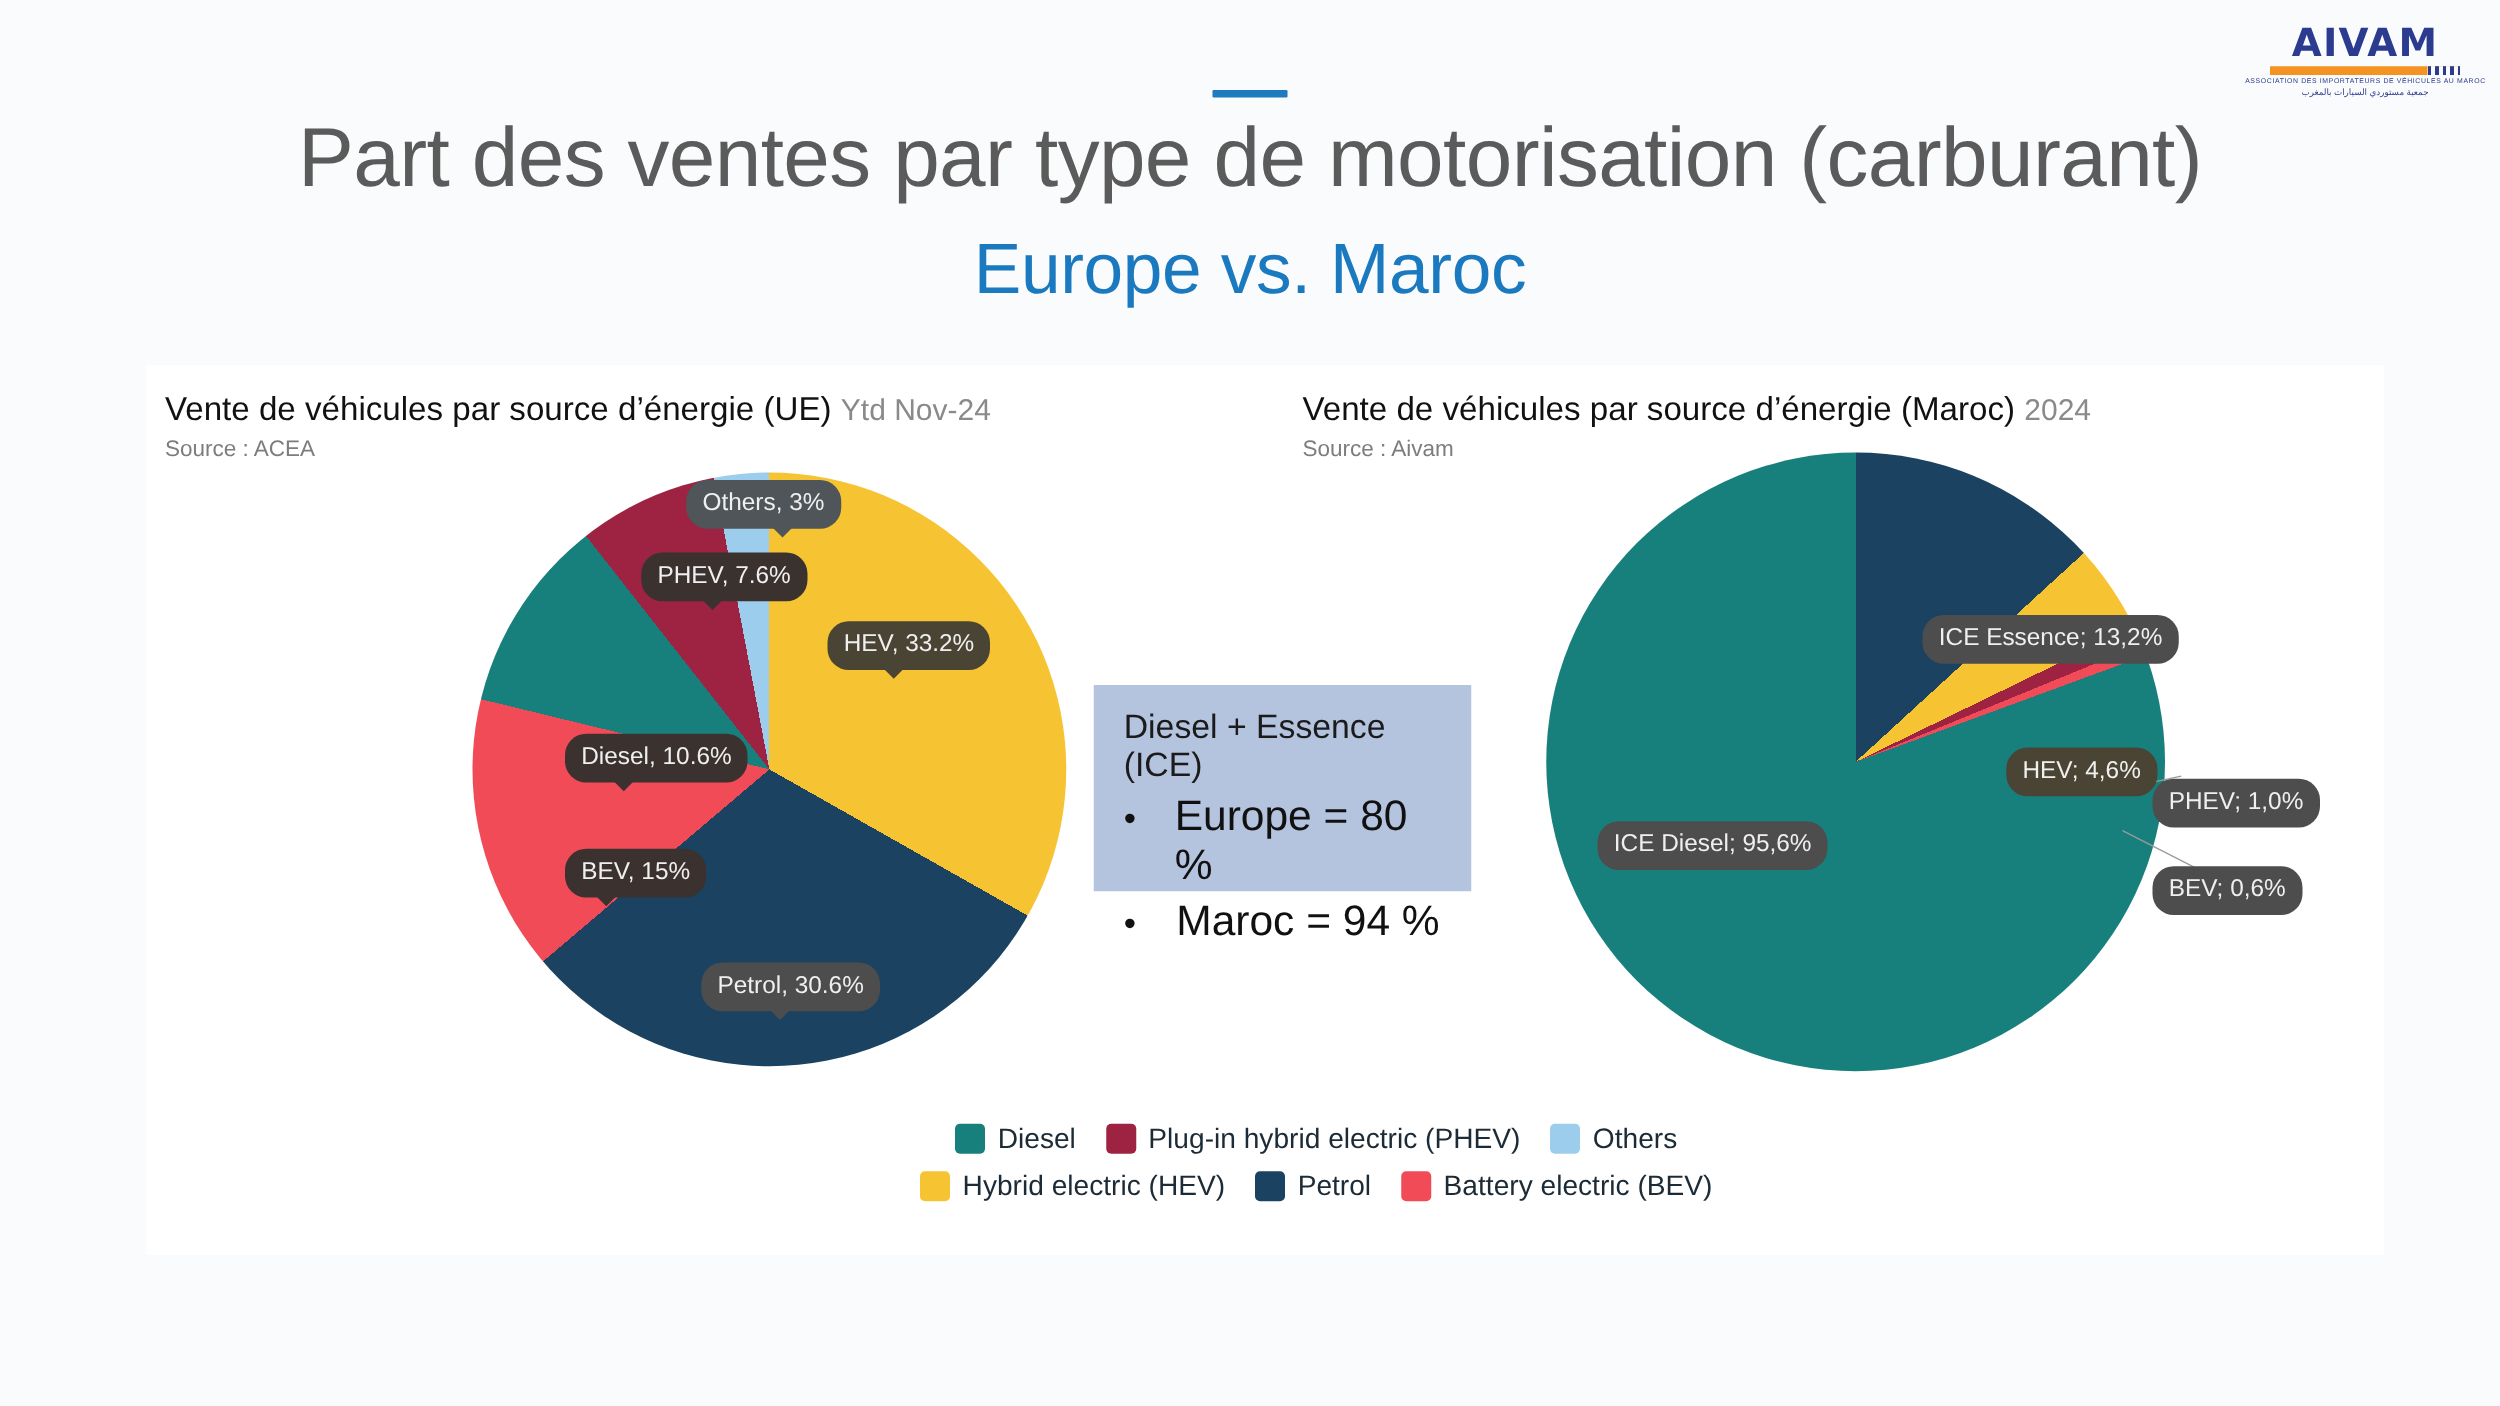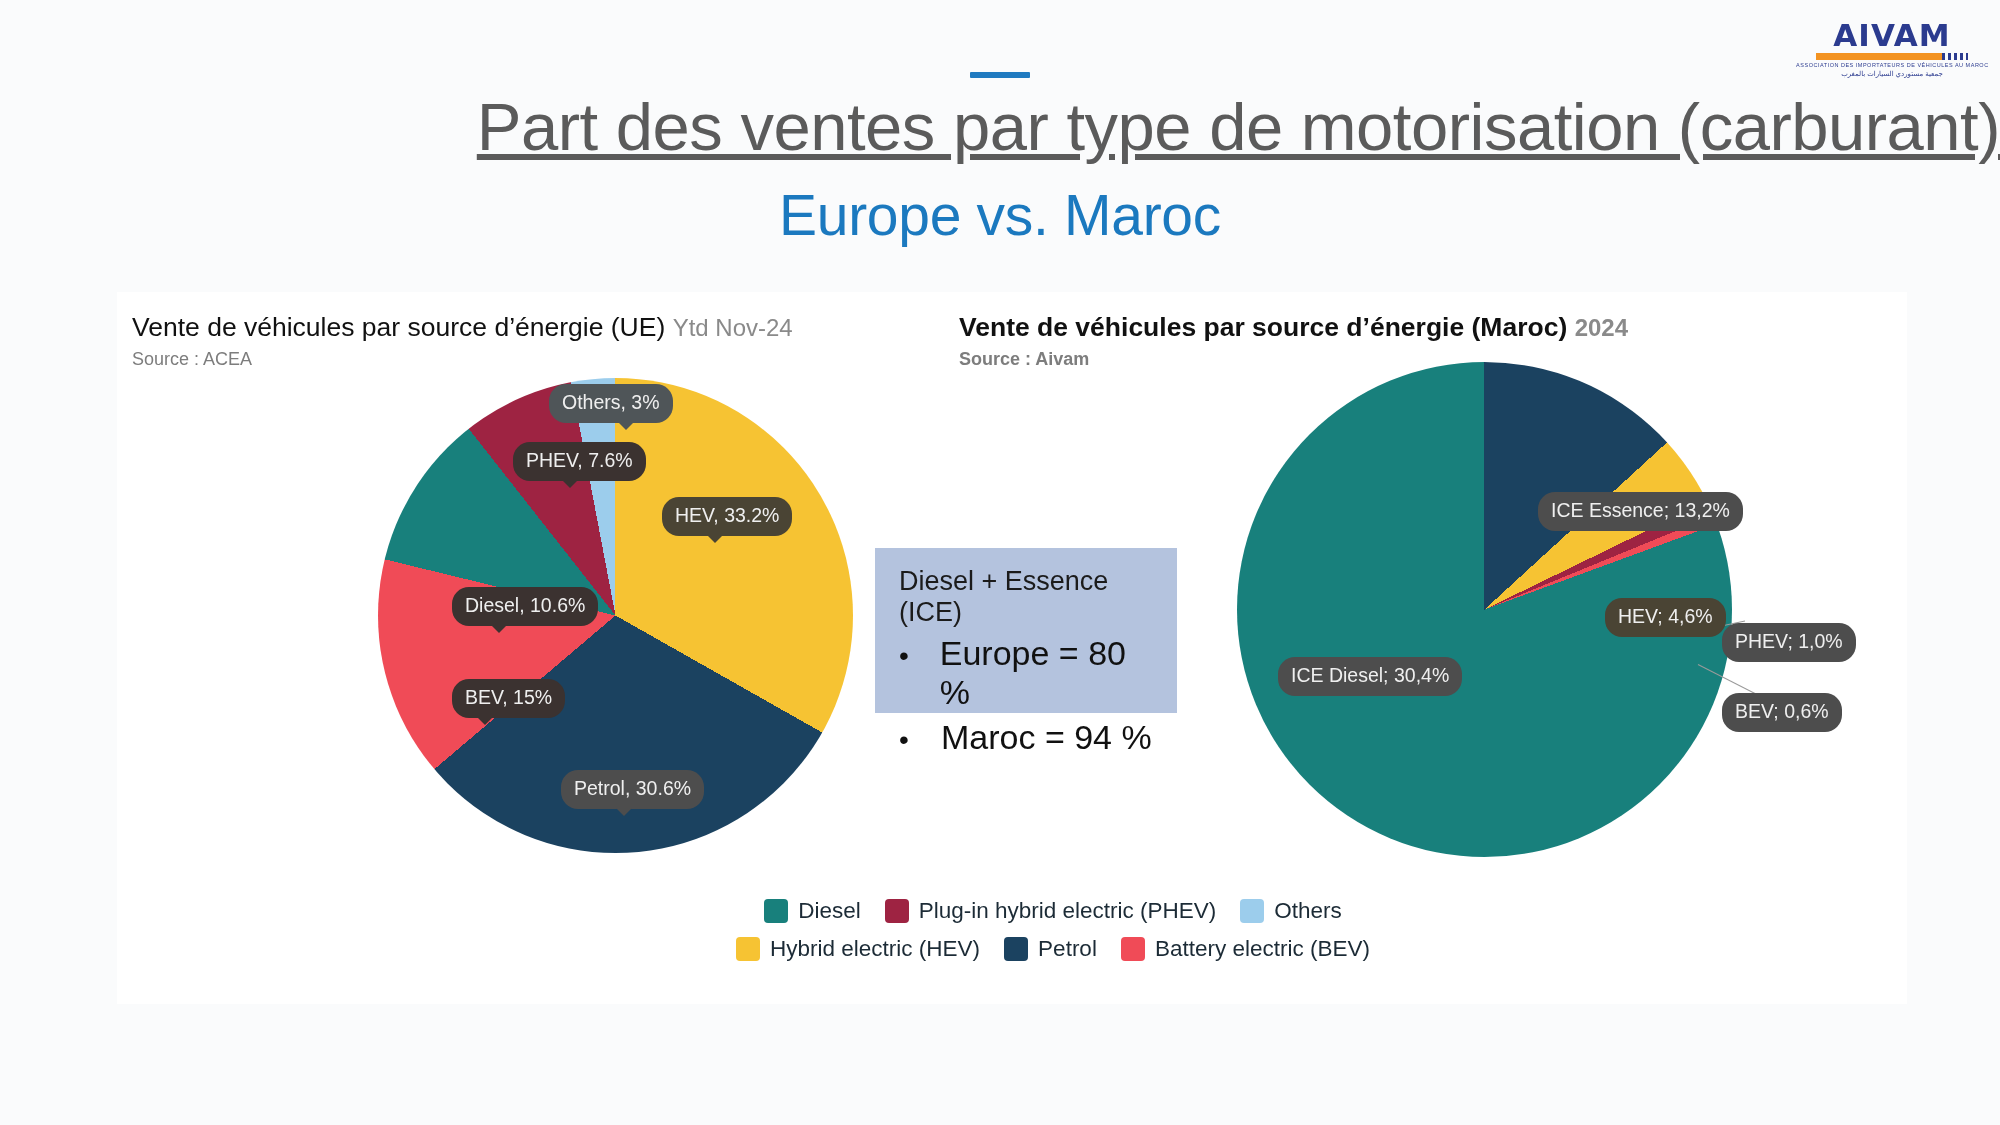--- a/index.html
+++ b/index.html
@@ -21,36 +21,36 @@
             position:relative;}
   .logo-bar:after{content:"";position:absolute;right:0;top:0;width:26px;height:7px;
                   background:repeating-linear-gradient(90deg,#2b3b8f 0 3px,#fafbfc 3px 6px);}
   .logo-sub{font-size:5.4px;color:#2b3b8f;letter-spacing:.5px;margin-top:2px;
             transform:scaleX(1.02);white-space:nowrap;}
   .logo-ar{font-size:7px;color:#2b3b8f;letter-spacing:1.2px;margin-top:2px;white-space:nowrap;}
 
   
   .title-dash{position:absolute;left:50%;top:72px;transform:translateX(-50%);
               width:60px;height:6px;background:#1f7ac0;border-radius:1px;}
-  .title{position:absolute;left:0;right:0;top:88px;text-align:right;
+  .title{position:absolute;left:0;right:0;top:88px;text-align:center;
          font-size:67px;color:#5b5b5b;font-weight:400;
-         font-family:"Liberation Sans", sans-serif;letter-spacing:-.5px;text-decoration:underline;}
+         font-family:"Liberation Sans", sans-serif;letter-spacing:-.5px;}
   .subtitle{position:absolute;left:0;right:0;top:182px;text-align:center;
             font-size:57px;color:#1b79bf;font-weight:400;letter-spacing:-.3px;}
 
   
   .panel{position:absolute;left:117px;top:292px;width:1790px;height:712px;background:#ffffff;}
 
   
   .chart-head{position:absolute;}
   .chart-head .h-main{font-size:26.5px;color:#111;white-space:nowrap;}
   .chart-head .h-sub{font-size:24px;color:#8a8a8a;}
   .chart-head .h-src{font-size:18px;color:#7d7d7d;margin-top:6px;}
   #head-eu{left:132px;top:312px;}
-  #head-ma{left:959px;top:312px;font-weight:bold;}
+  #head-ma{left:1042px;top:312px;}
 
   
   .pie{position:absolute;border-radius:50%;}
   #pie-eu{left:378px;top:378px;width:475px;height:475px;}
   #pie-ma{left:1237px;top:362px;width:495px;height:495px;}
 
   
   .lbl{position:absolute;color:#efefef;font-size:19.5px;line-height:1;
        padding:9px 13px 10px;border-radius:17px;white-space:nowrap;}
   .lbl.dark{background:#3b3230;}
@@ -123,21 +123,21 @@
 
   <div class="pie" id="pie-ma" style="background: conic-gradient(rgb(27, 66, 96) 0deg, rgb(27, 66, 96) 47.52deg, rgb(246, 195, 51) 47.52deg, rgb(246, 195, 51) 64.08deg, rgb(158, 35, 66) 64.08deg, rgb(158, 35, 66) 67.68deg, rgb(240, 75, 87) 67.68deg, rgb(240, 75, 87) 69.84deg, rgb(24, 128, 124) 69.84deg, rgb(24, 128, 124) 359.64deg);"></div>
 
   <div class="leader" style="left:1700px;top:630px;width:46px;transform:rotate(-12deg);"></div>
   <div class="leader" style="left:1698px;top:664px;width:70px;transform:rotate(27deg);"></div>
 
   <div class="lbl grey" style="left:1538px;top:492px;">ICE Essence; 13,2%</div>
   <div class="lbl olive" style="left:1605px;top:598px;">HEV; 4,6%</div>
   <div class="lbl grey" style="left:1722px;top:623px;">PHEV; 1,0%</div>
   <div class="lbl grey" style="left:1722px;top:693px;">BEV; 0,6%</div>
-  <div class="lbl grey" style="left:1278px;top:657px;">ICE Diesel; 30,4%</div>
+  <div class="lbl grey" style="left:1278px;top:657px;">ICE Diesel; 95,6%</div>
 
   <div class="icebox">
     <div class="ice-title">Diesel + Essence (ICE)</div>
     <div class="ice-row">
       <span class="ice-bullet">•</span>
       <span>Europe = 80 %</span>
     </div>
     <div class="ice-row">
       <span class="ice-bullet">•</span>
       <span>Maroc = 94 %</span>

